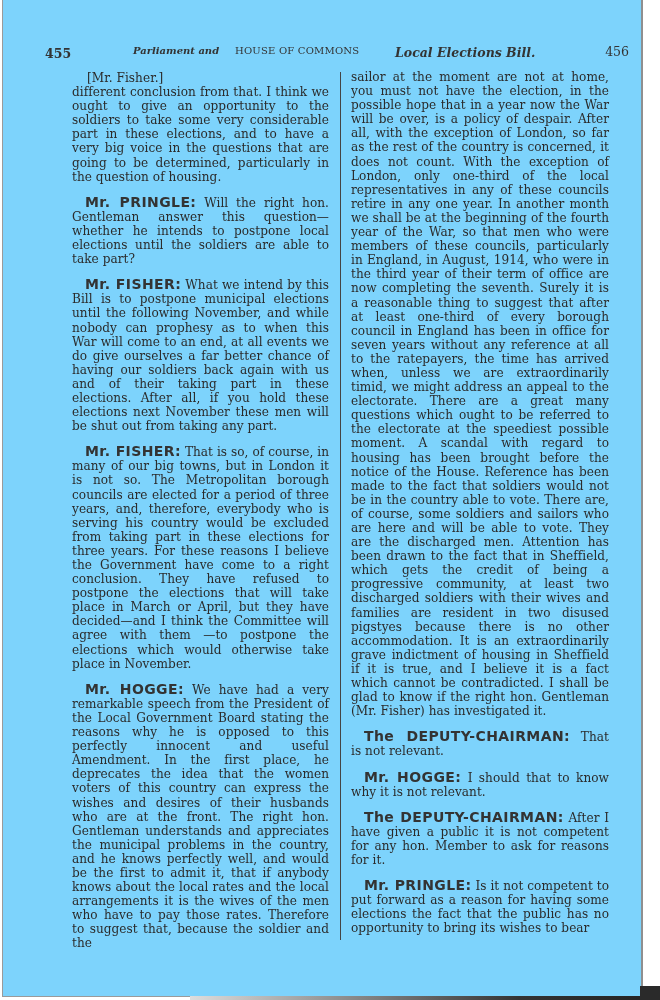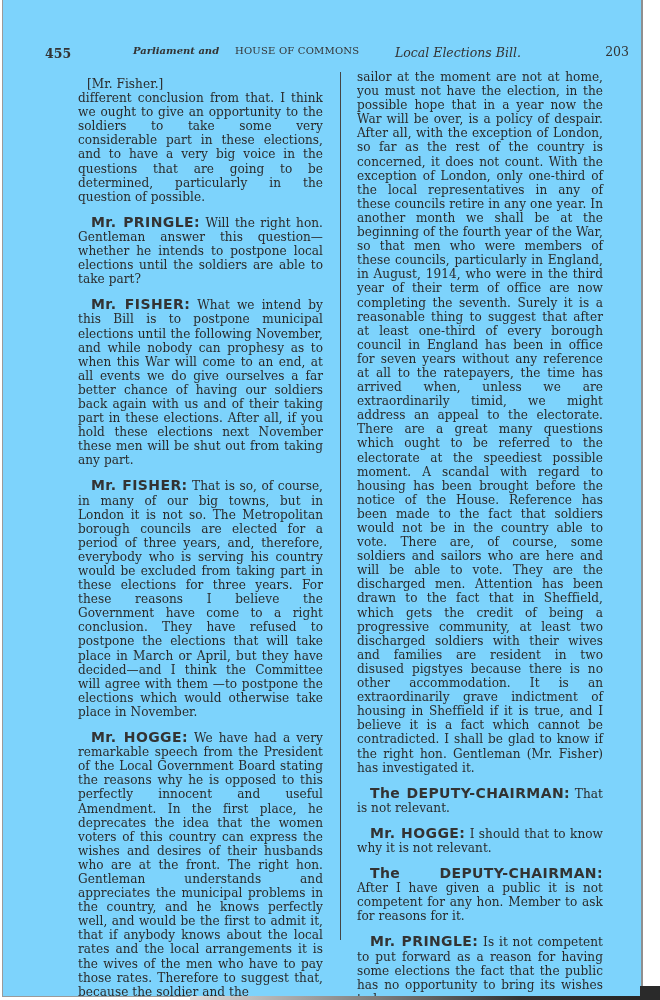--- a/index.html
+++ b/index.html
@@ -25,57 +25,57 @@
     position: absolute; right: 0; bottom: 0; width: 20px; height: 14px; background: #2a2a2a;
   }
   .header {
     position: absolute; top: 44px; left: 42px; width: 584px; height: 20px;
     font-size: 13px; color: #333;
   }
   .header .pn-left { position: absolute; left: 0; top: 2px; font-weight: bold; font-size: 12.5px; }
   .header .pn-right { position: absolute; right: 0; top: 0; font-size: 12.5px; }
   .header .title-1 { position: absolute; left: 88px; top: 1px; font-style: italic; font-weight: bold; font-size: 10px; }
   .header .title-2 { position: absolute; left: 190px; top: 1px; font-size: 10px; letter-spacing: 0.2px; }
-  .header .title-3 { position: absolute; left: 350px; top: 1px; font-style: italic; font-weight: normal; font-size: 12.5px; }
+  .header .title-3 { position: absolute; left: 350px; top: 1px; font-style: italic; font-weight: bold; font-size: 12.5px; }
 
   .col {
     position: absolute; top: 70px; width: 259px;
     font-size: 12.1px; line-height: 14.1px;
     text-align: justify; letter-spacing: 0.05px;
   }
   .col.left { left: 68px; }
   .col.right { left: 347px; width: 260px; }
   .divider {
     position: absolute; left: 337px; top: 72px; width: 1px; height: 868px; background: #444;
   }
   .cont-marker { margin-left: 16px; margin-bottom: 0; }
-  p { margin: 7px; }
+  p { margin: 1px; }
   .para { margin-top: 11px; text-indent: 13px; }
   .para.flush { margin-top: 0; text-indent: 0; }
   .speaker {
     font-family: "DejaVu Sans", "Liberation Sans", sans-serif;
     font-weight: bold; font-size: 14px; letter-spacing: 0.4px; color: #333;
   }
   .speaker .pre { font-weight: bold; }
 </style>
 </head>
 <body>
 
 <div class="page">
   <div class="header">
     <span class="pn-left">455</span>
     <span class="title-1">Parliament and</span>
     <span class="title-2">HOUSE OF COMMONS</span>
     <span class="title-3">Local Elections Bill.</span>
-    <span class="pn-right">203</span>
+    <span class="pn-right">456</span>
   </div>
 
   <div class="col left">
     <p class="cont-marker">[Mr. Fisher.]</p>
-    <p class="para flush">different conclusion from that. I think we ought to give an opportunity to the soldiers to take some very considerable part in these elections, and to have a very big voice in the questions that are going to be determined, particularly in the question of possible.</p>
+    <p class="para flush">different conclusion from that. I think we ought to give an opportunity to the soldiers to take some very considerable part in these elections, and to have a very big voice in the questions that are going to be determined, particularly in the question of housing.</p>
 
     <p class="para"><span class="speaker">Mr. PRINGLE:</span><span> Will the right hon. Gentleman answer this question—whether he intends to postpone local elections until the soldiers are able to take part?</span></p>
     <p class="para"><span class="speaker">Mr. FISHER:</span><span> What we intend by this Bill is to postpone municipal elections until the following November, and while nobody can prophesy as to when this War will come to an end, at all events we do give ourselves a far better chance of having our soldiers back again with us and of their taking part in these elections. After all, if you hold these elections next November these men will be shut out from taking any part.</span></p>
     <p class="para"><span class="speaker">Mr. FISHER:</span><span> That is so, of course, in many of our big towns, but in London it is not so. The Metropolitan borough councils are elected for a period of three years, and, therefore, everybody who is serving his country would be excluded from taking part in these elections for three years. For these reasons I believe the Government have come to a right conclusion. They have refused to postpone the elections that will take place in March or April, but they have decided—and I think the Committee will agree with them —to postpone the elections which would otherwise take place in November.</span></p>
     <p class="para"><span class="speaker">Mr. HOGGE:</span><span> We have had a very remarkable speech from the President of the Local Government Board stating the reasons why he is opposed to this perfectly innocent and useful Amendment. In the first place, he deprecates the idea that the women voters of this country can express the wishes and desires of their husbands who are at the front. The right hon. Gentleman understands and appreciates the municipal problems in the country, and he knows perfectly well, and would be the first to admit it, that if anybody knows about the local rates and the local arrangements it is the wives of the men who have to pay those rates. Therefore to suggest that, because the soldier and the</span></p>
   </div>
 
   <div class="divider"></div>
 
   <div class="col right">

